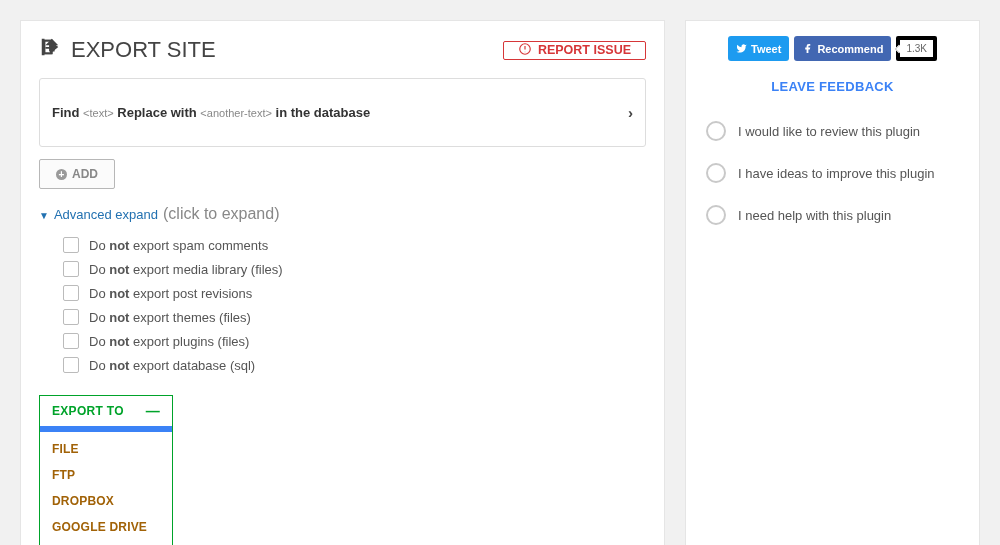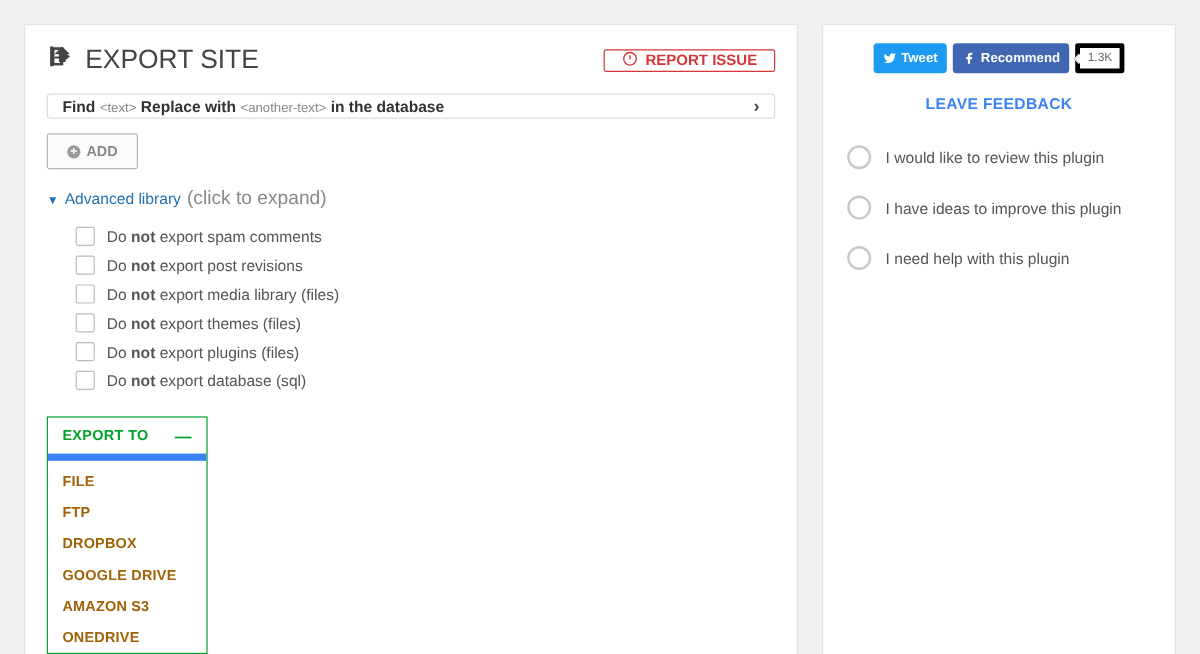--- a/index.html
+++ b/index.html
@@ -32,21 +32,21 @@
     font-weight: 600;
     border-radius: 2px;
     display: flex; align-items: center; gap: 6px;
     cursor: pointer;
   }
   .report-btn svg { width: 14px; height: 14px; fill: none; stroke: #d63638; stroke-width: 2; }
 
   .findrepl {
     border: 1px solid #ddd;
     border-radius: 3px;
-    padding: 1px 12px;
+    padding: 25px 12px;
     display: flex; align-items: center; justify-content: space-between;
     cursor: pointer;
     margin-bottom: 12px;
   }
   .findrepl-text b { font-weight: 600; color: #333; }
   .findrepl-text .tag { color: #888; font-size: 11px; }
   .chev { font-size: 15px; color: #444; font-weight: bold; }
 
   .add-btn {
     border: 1.5px solid #b7b7b7;
@@ -175,35 +175,35 @@
     </div>
 
     <button class="add-btn">
       <span class="add-plus">+</span>
       <span>ADD</span>
     </button>
 
     <div class="adv">
       <div class="adv-header">
         <span class="adv-arrow">▼</span>
-        <span>Advanced library</span>
+        <span>Advanced expand</span>
         <span class="hint">(click to expand)</span>
       </div>
       <ul class="opts" id="opts">
           <li>
             <span class="cb"></span>
             <span>Do <b>not</b> export spam comments</span>
           </li>
           <li>
             <span class="cb"></span>
+            <span>Do <b>not</b> export media library (files)</span>
+          </li>
+          <li>
+            <span class="cb"></span>
             <span>Do <b>not</b> export post revisions</span>
-          </li>
-          <li>
-            <span class="cb"></span>
-            <span>Do <b>not</b> export media library (files)</span>
           </li>
           <li>
             <span class="cb"></span>
             <span>Do <b>not</b> export themes (files)</span>
           </li>
           <li>
             <span class="cb"></span>
             <span>Do <b>not</b> export plugins (files)</span>
           </li>
           <li>

